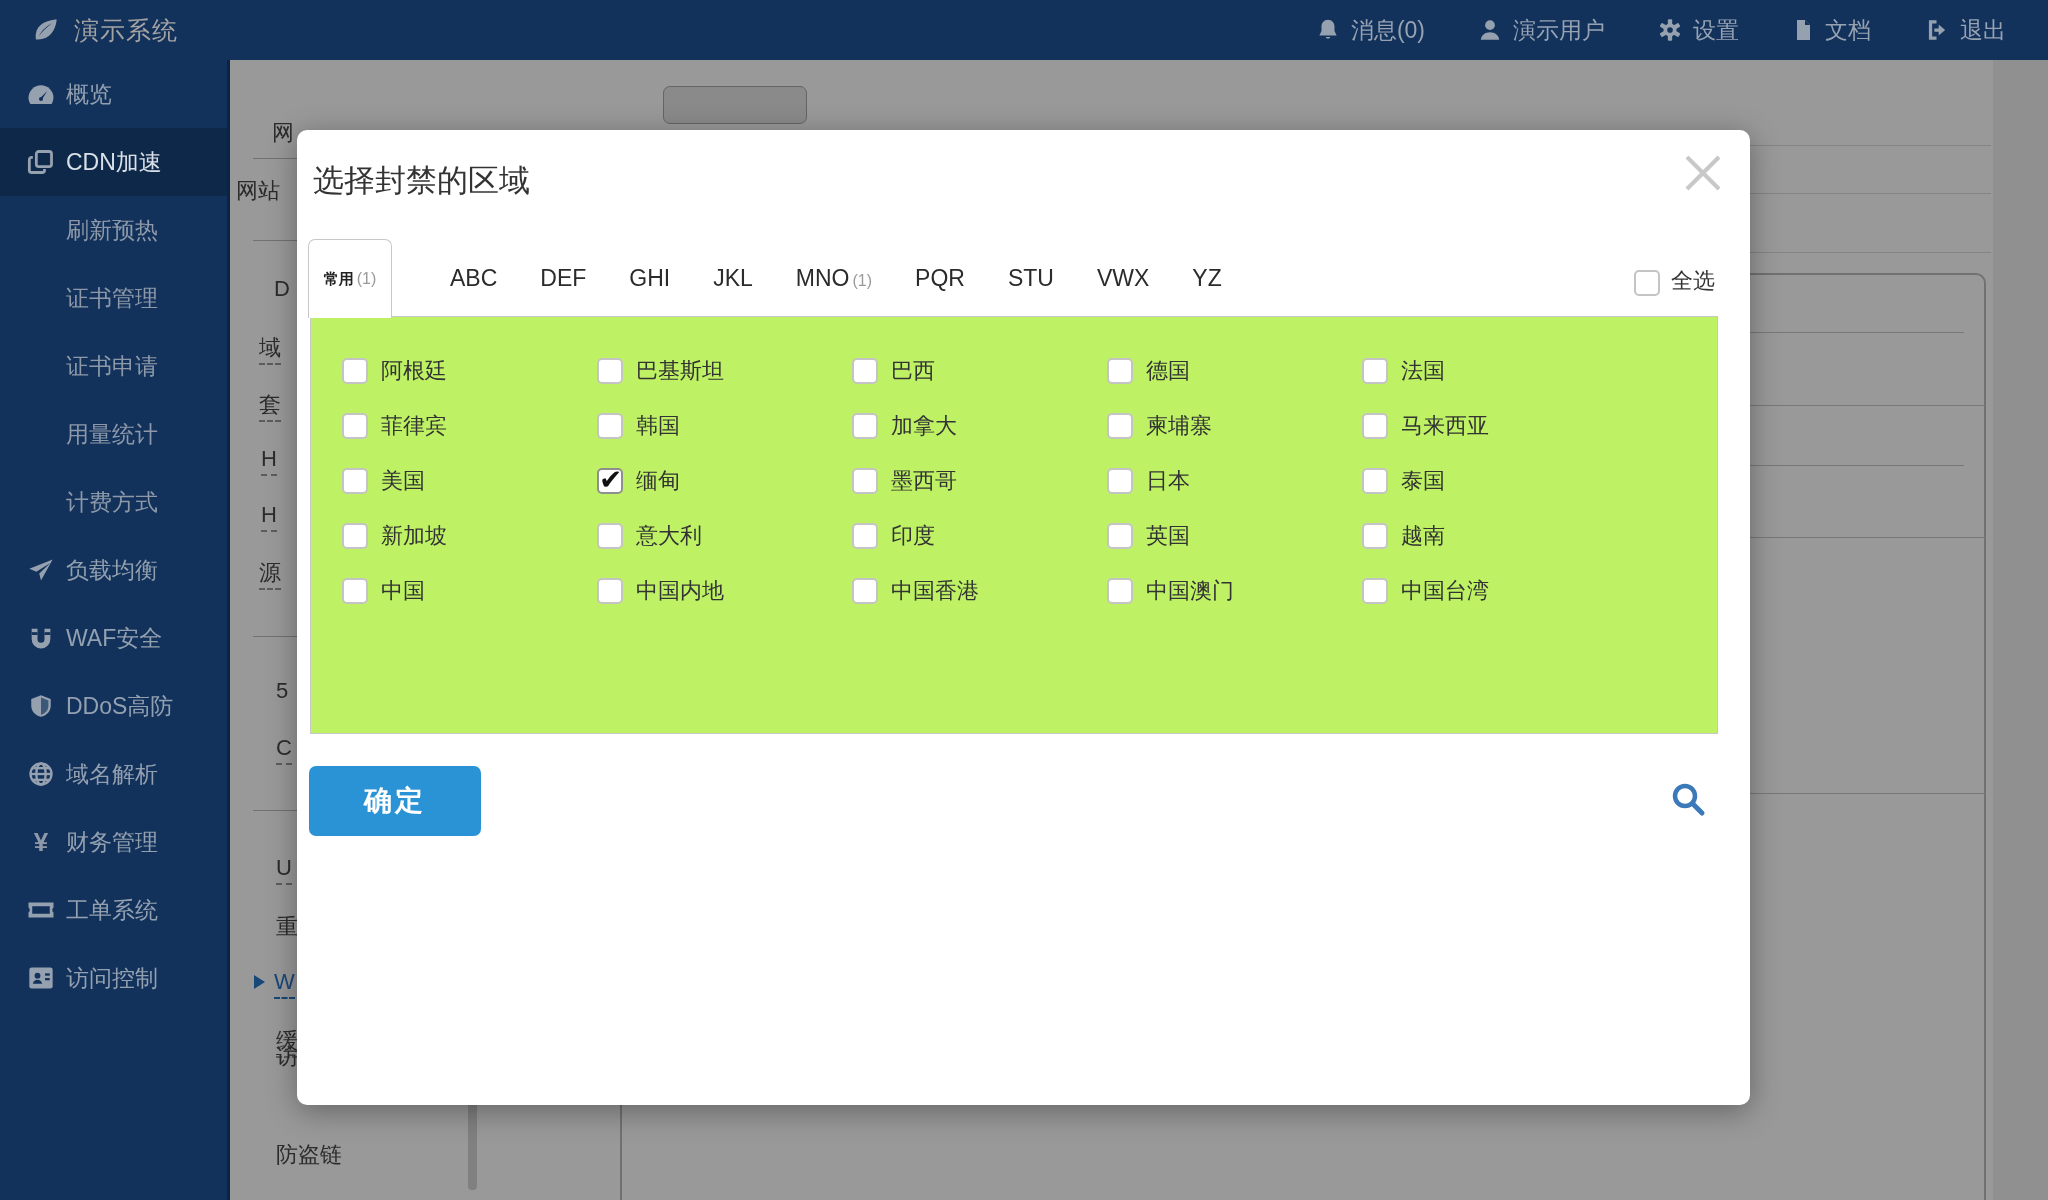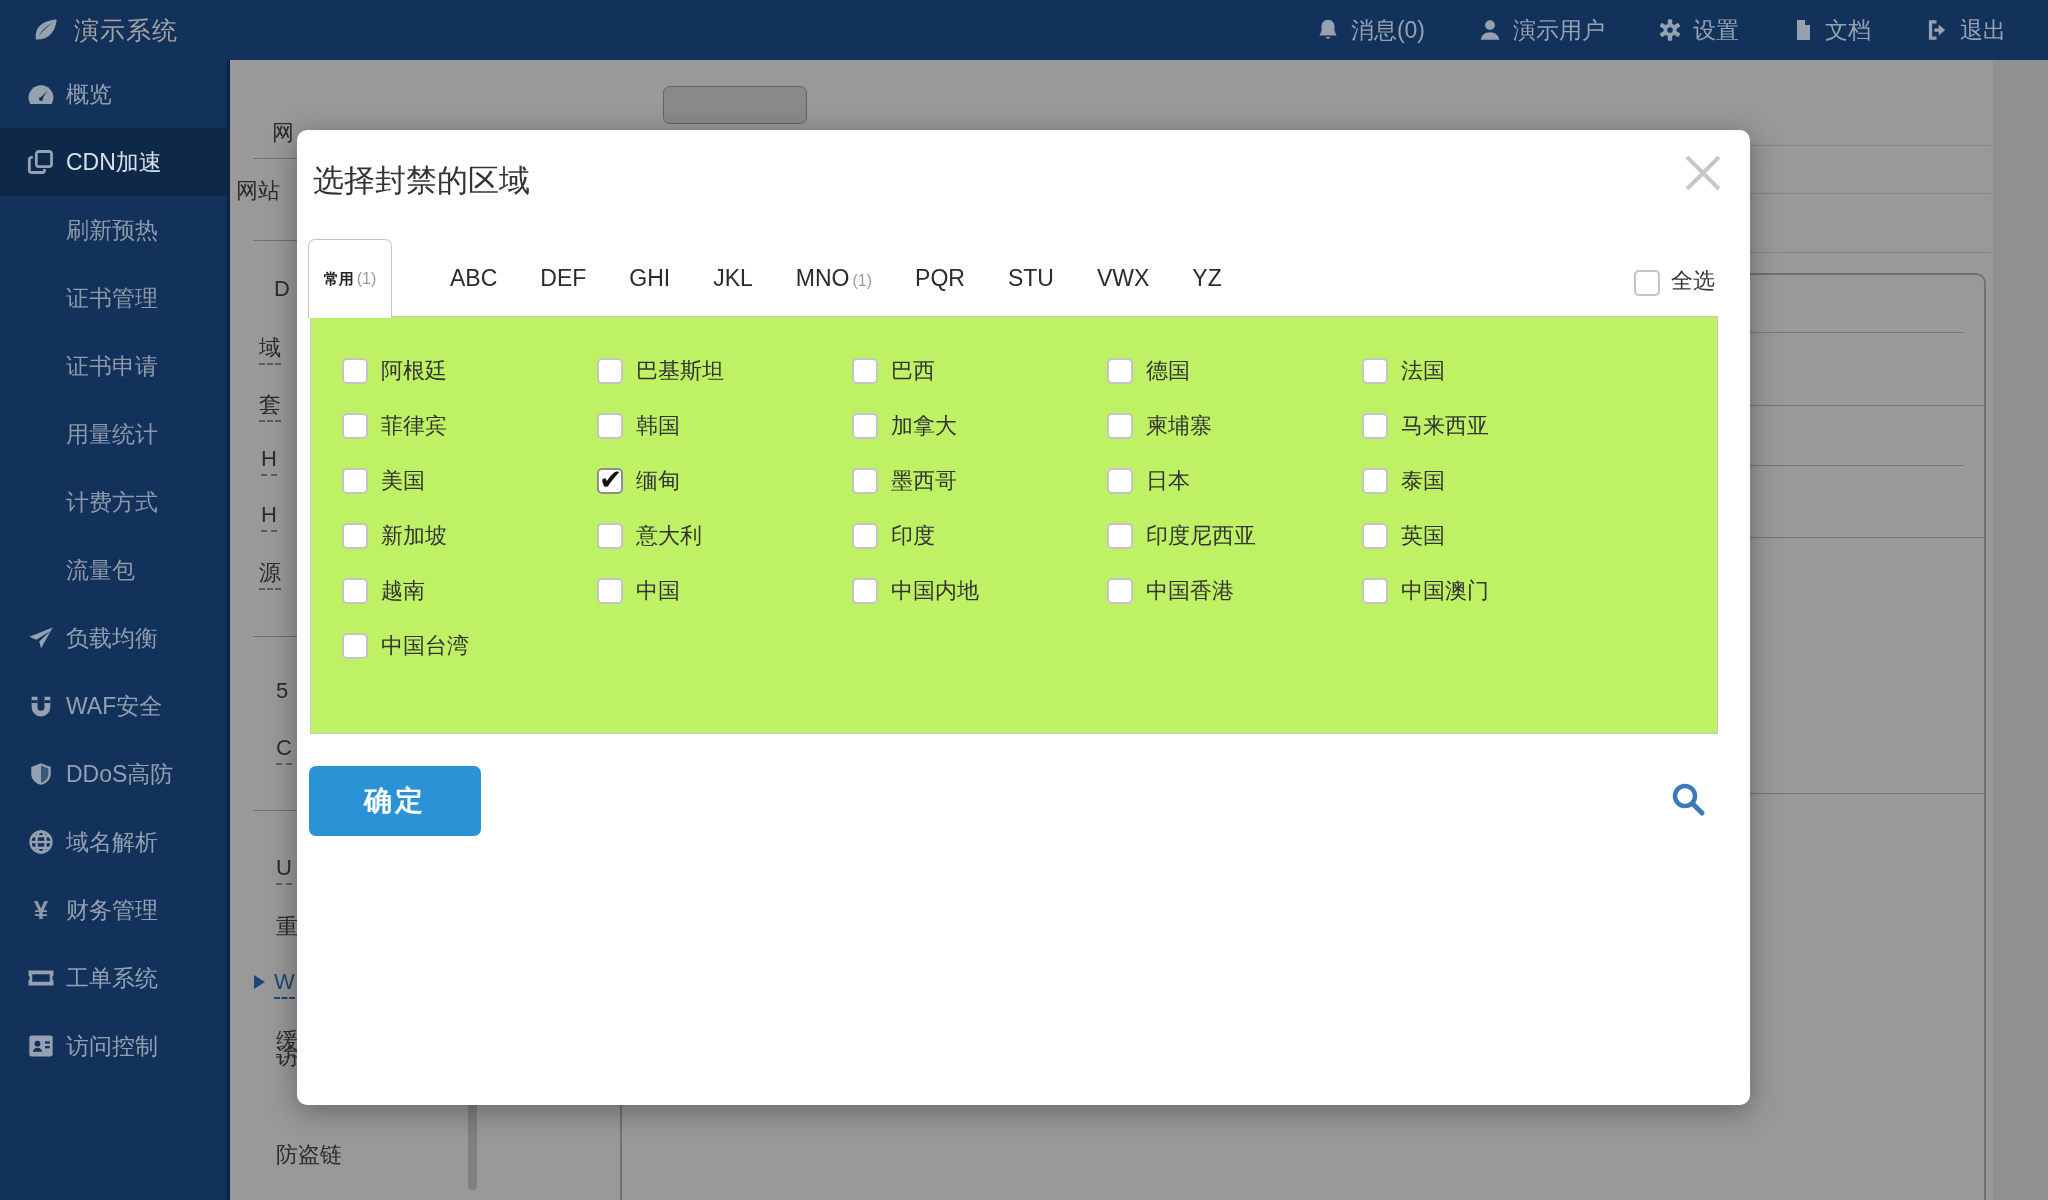--- a/index.html
+++ b/index.html
@@ -225,23 +225,20 @@
       </div>
       <div class="side-item sub">
         <span class="s-label">证书申请</span>
       </div>
       <div class="side-item sub">
         <span class="s-label">用量统计</span>
       </div>
       <div class="side-item sub">
         <span class="s-label">计费方式</span>
       </div>
-      <div class="side-item sub">
-        <span class="s-label">流量包</span>
-      </div>
       <div class="side-item top">
         <span class="s-icon">
           <svg width="28" height="28" viewBox="0 0 24 24">
             <path d="M22 3L2 11l6 2.5L20 6 10.5 15l1.5 6z" fill="#96a1b0"></path>
           </svg>
         </span>
         <span class="s-label">负载均衡</span>
       </div>
       <div class="side-item top">
         <span class="s-icon">
@@ -402,24 +399,20 @@
           <div class="region-item">
             <span class="checkbox"></span>
             <span class="r-label">意大利</span>
           </div>
           <div class="region-item">
             <span class="checkbox"></span>
             <span class="r-label">印度</span>
           </div>
           <div class="region-item">
             <span class="checkbox"></span>
-            <span class="r-label">印度尼西亚</span>
-          </div>
-          <div class="region-item">
-            <span class="checkbox"></span>
             <span class="r-label">英国</span>
           </div>
           <div class="region-item">
             <span class="checkbox"></span>
             <span class="r-label">越南</span>
           </div>
           <div class="region-item">
             <span class="checkbox"></span>
             <span class="r-label">中国</span>
           </div>

